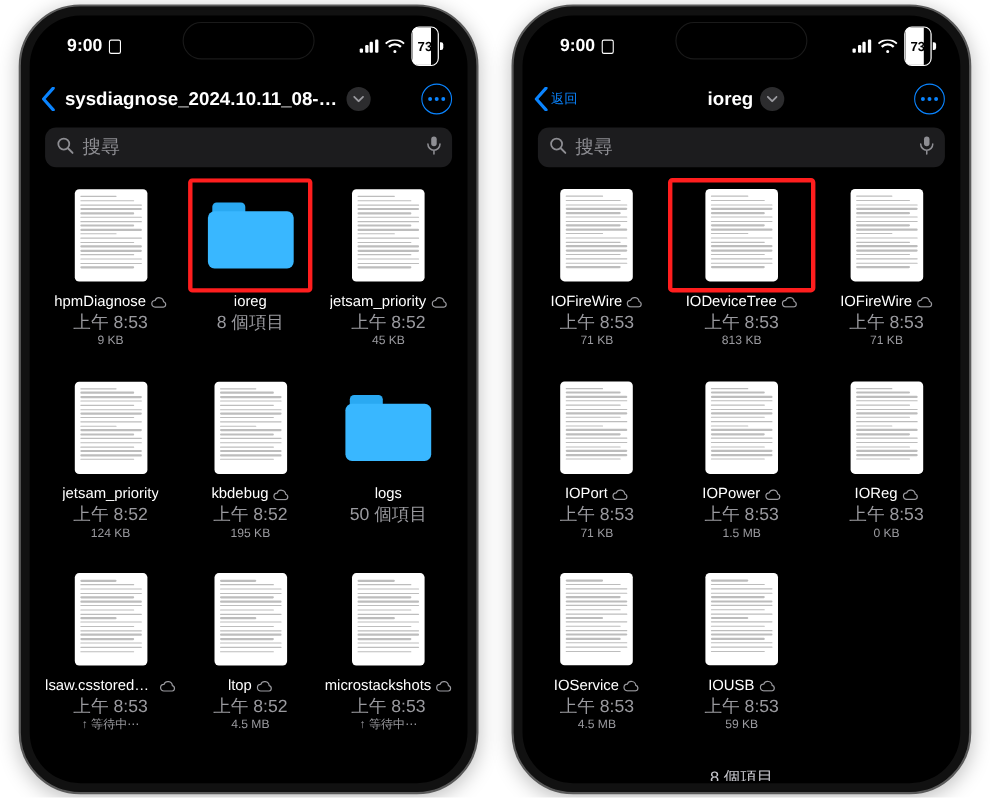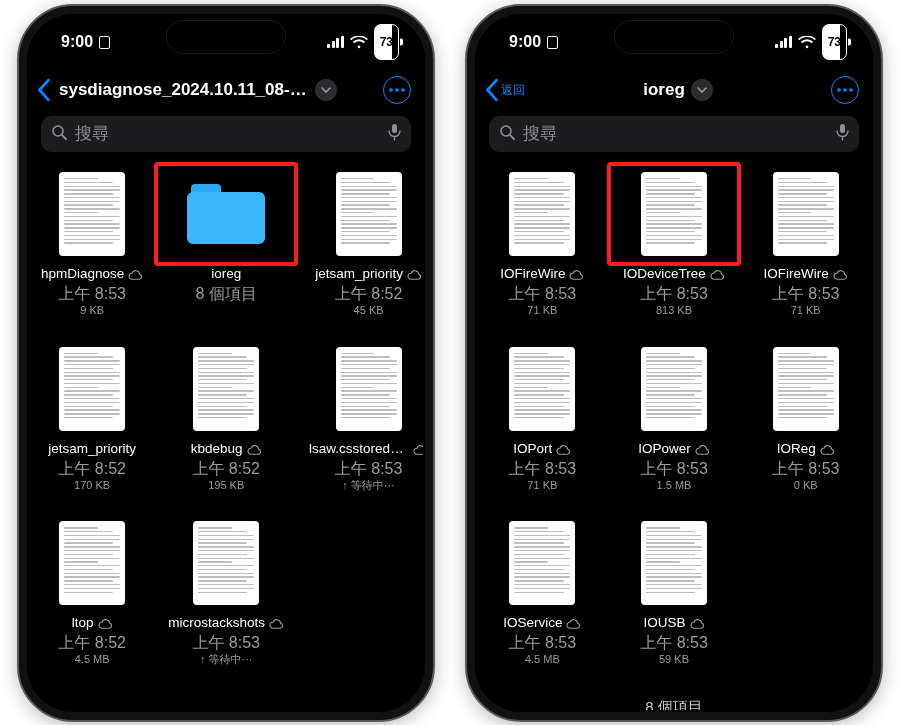--- a/index.html
+++ b/index.html
@@ -295,21 +295,21 @@
               <div class="ln m"></div>
               <div class="ln l"></div>
               <div class="ln l"></div>
               <div class="ln m"></div>
             </div>
           </div>
           <div class="name-row">
             <span class="name">jetsam_priority</span>
           </div>
           <div class="meta">上午 8:52</div>
-          <div class="meta2">170 KB</div>
+          <div class="meta2">124 KB</div>
         </div>
         <div class="item">
           <div class="thumb-box">
             <div class="doc">
               <div class="ln s"></div>
               <div class="ln m"></div>
               <div class="ln l"></div>
               <div class="ln l"></div>
               <div class="ln m"></div>
               <div class="ln l"></div>
@@ -330,20 +330,32 @@
           <div class="name-row">
             <span class="name">kbdebug</span>
             <span class="cloud">
               <svg width="15" height="11" viewBox="0 0 15 11">
                 <path d="M11.5 10.2H4a3 3 0 010-6 4 4 0 017.7 1.1 2.5 2.5 0 01-.2 4.9z" fill="none" stroke="#9a9a9f" stroke-width="1.1"></path>
               </svg>
             </span>
           </div>
           <div class="meta">上午 8:52</div>
           <div class="meta2">195 KB</div>
+        </div>
+        <div class="item">
+          <div class="thumb-box">
+            <div class="folder blue">
+              <div class="tab"></div>
+              <div class="body"></div>
+            </div>
+          </div>
+          <div class="name-row">
+            <span class="name">logs</span>
+          </div>
+          <div class="meta">50 個項目</div>
         </div>
         <div class="item">
           <div class="thumb-box">
             <div class="doc">
               <div class="ln s"></div>
               <div class="ln m"></div>
               <div class="ln l"></div>
               <div class="ln l"></div>
               <div class="ln m"></div>
               <div class="ln l"></div>

